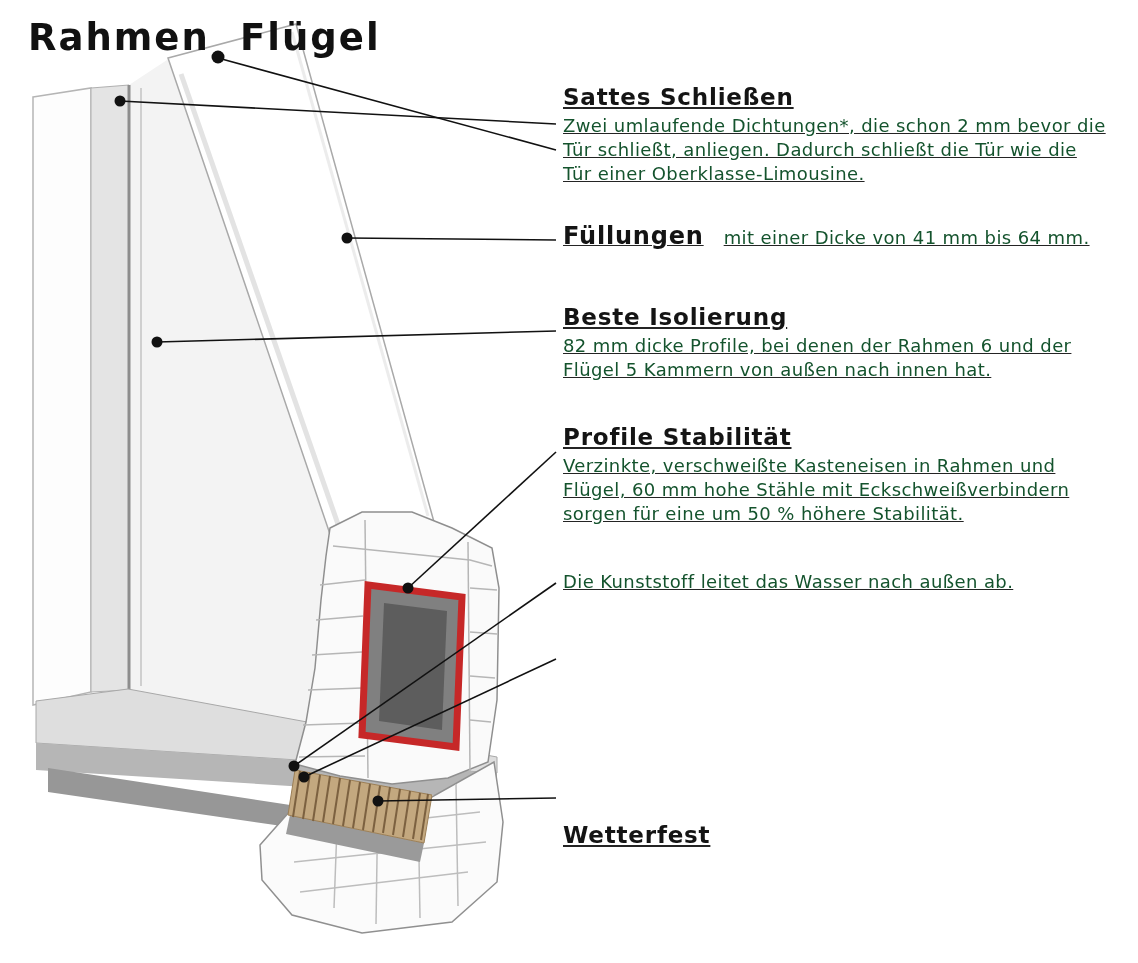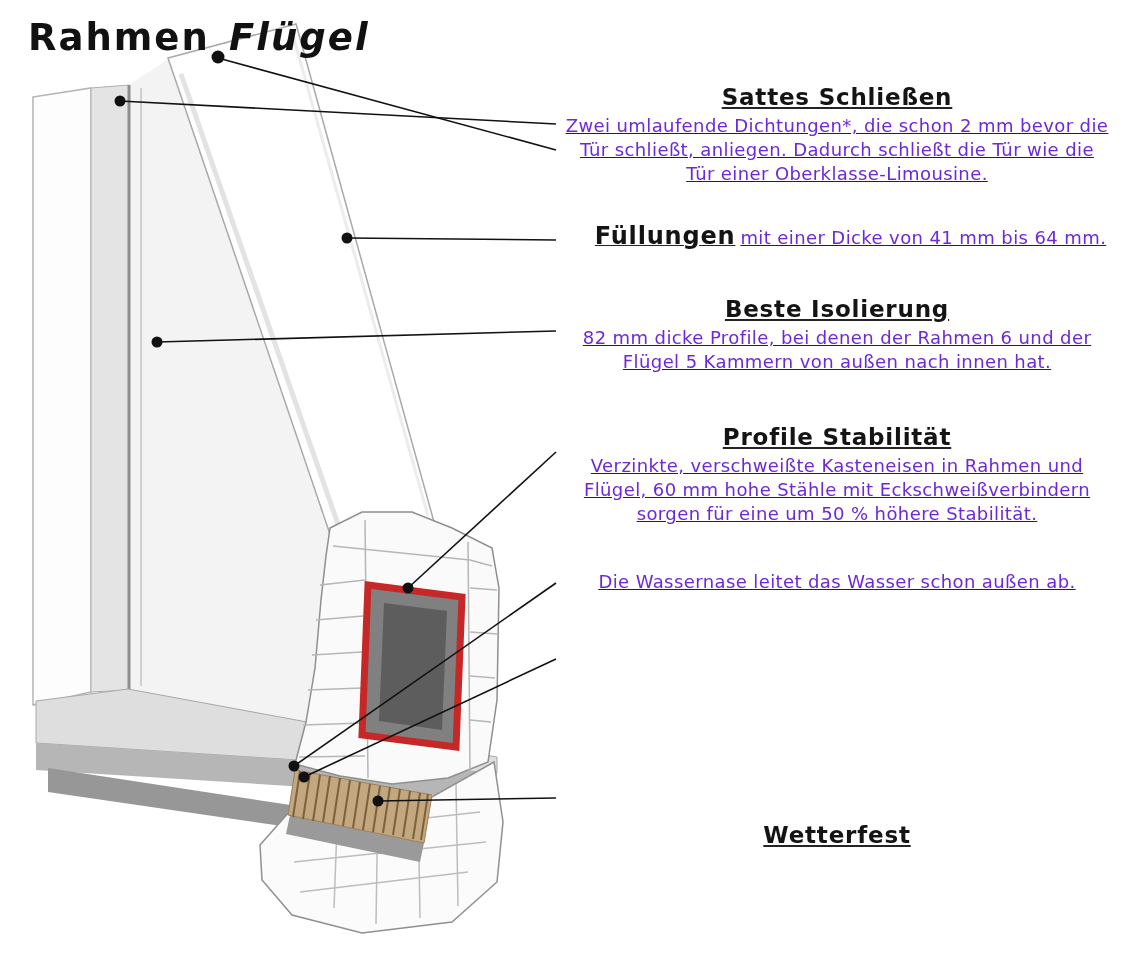--- a/index.html
+++ b/index.html
@@ -3,42 +3,42 @@
 <meta charset="utf-8">
 <style>
   * { margin: 0; padding: 0; box-sizing: border-box; }
   html, body { background: #ffffff; }
   body {
     width: 1138px; height: 963px;
     position: relative; overflow: hidden;
     font-family: "DejaVu Sans", "Liberation Sans", sans-serif;
     color: #242424;
   }
-  .stage { position: absolute; inset: 0; width: 1030px; height: 963px; text-align: center; }
+  .stage { position: absolute; inset: 0; width: 1030px; height: 963px; }
   svg.art { position: absolute; left: 0; top: 0; }
 
   .title-word {
     position: absolute; top: 16px;
     font-size: 37px; font-weight: bold; letter-spacing: 2px; color: #111;
     white-space: nowrap;
   }
   #title-w1 { left: 28px; }
-  #title-w2 { left: 229px; font-style: italic; }
+  #title-w2 { left: 240px; }
 
   .ann { position: absolute; left: 563px; width: 548px; text-decoration: underline; }
   .ann h2 {
     font-size: 23px; font-weight: bold; letter-spacing: 0.8px;
     color: #141414; margin-bottom: 4px; white-space: nowrap;
   }
   .ann p, .ann .b {
-    font-size: 18px; letter-spacing: 0.4px; line-height: 24px; color: #6d28d9;
+    font-size: 18px; letter-spacing: 0.4px; line-height: 24px; color: #14532d;
   }
   .ann .h-inline {
     font-size: 24px; font-weight: bold; letter-spacing: 0.8px; color: #141414;
-    margin-right: 5px;
+    margin-right: 20px;
   }
   .ann.inline-row { white-space: nowrap; width: 575px; }
 </style>
 </head>
 <body>
 
 <div class="stage">
 
   <svg class="art" width="1138" height="963" viewBox="0 0 1138 963">
 
@@ -135,32 +135,32 @@
 
   <section class="ann" style="top:84px">
     <h2>Sattes Schließen</h2>
     <p>Zwei umlaufende Dichtungen*, die schon 2 mm bevor die Tür schließt, anliegen. Dadurch schließt die Tür wie die Tür einer Oberklasse-Limousine.</p>
   </section>
 
   <section class="ann inline-row" style="top:222px">
     <span class="h-inline">Füllungen</span><span class="b">mit einer Dicke von 41 mm bis 64 mm.</span>
   </section>
 
-  <section class="ann" style="top:296px">
+  <section class="ann" style="top:304px">
     <h2>Beste Isolierung</h2>
     <p>82 mm dicke Profile, bei denen der Rahmen 6 und der Flügel 5 Kammern von außen nach innen hat.</p>
   </section>
 
   <section class="ann" style="top:424px">
     <h2>Profile Stabilität</h2>
     <p>Verzinkte, verschweißte Kasteneisen in Rahmen und Flügel, 60 mm hohe Stähle mit Eckschweißverbindern sorgen für eine um 50 % höhere Stabilität.</p>
   </section>
 
   <section class="ann" style="top:570px">
-    <p>Die Wassernase leitet das Wasser schon außen ab.</p>
+    <p>Die Kunststoff leitet das Wasser nach außen ab.</p>
   </section>
 
 
   <section class="ann" style="top:822px">
     <h2>Wetterfest</h2>
   </section>
 
 </div>
 
 </body></html>

